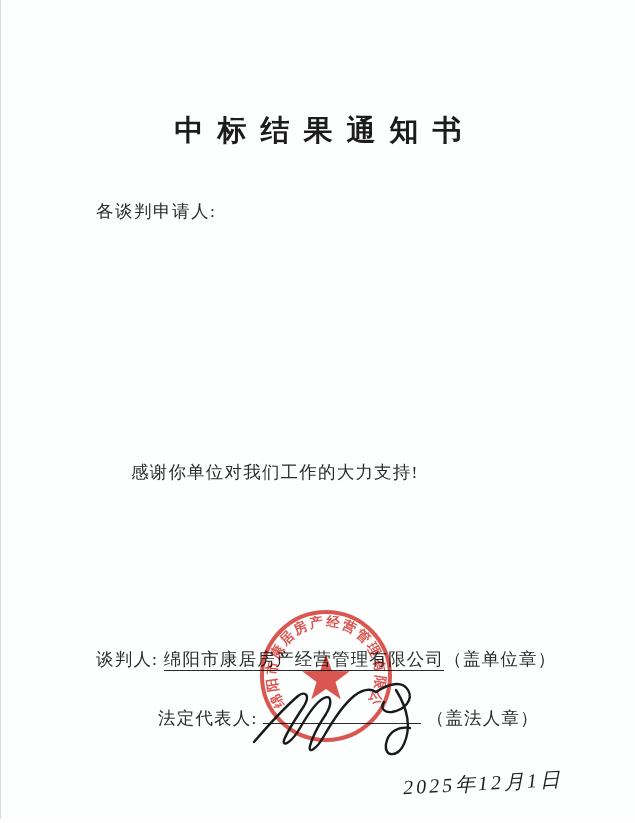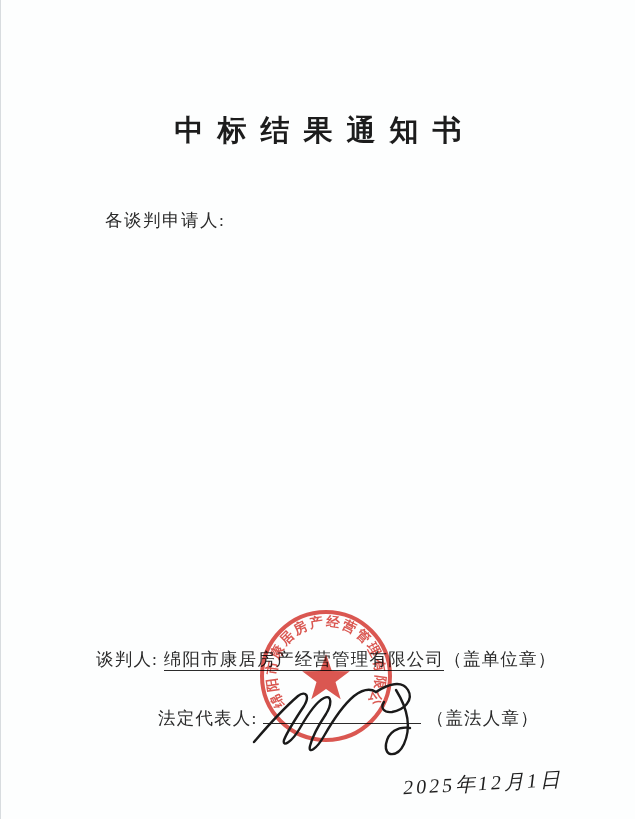--- a/index.html
+++ b/index.html
@@ -25,21 +25,21 @@
     font-weight: bold;
     font-size: 29px;
     letter-spacing: 14px;
     text-indent: 14px;
     color: #1c1c1c;
   }
   .salutation {
     position: absolute;
     top: 199px;
     left: 95px;
-    margin: 9px;
+    margin: 0;
     font-size: 17.5px;
     letter-spacing: 1.5px;
   }
   .body-para {
     position: absolute;
     top: 265px;
     left: 95px;
     width: 447px;
     margin: 0;
     font-size: 17.5px;
@@ -109,20 +109,21 @@
 </head>
 <body>
 
 <div class="page">
 
   <h1 class="title">中标结果通知书</h1>
 
   <p class="salutation">各谈判申请人:</p>
 
 
+  <p class="thanks">感谢你单位对我们工作的大力支持!</p>
 
   <p class="sign-row legal"><span>法定代表人:</span> <span class="blank-line"></span> <span>（盖法人章）</span></p>
 
   <p class="sign-row negotiator"><span>谈判人:</span> <span class="u">绵阳市康居房产经营管理有限公司</span><span>（盖单位章）</span></p>
 
   <svg class="stamp" width="150" height="150" viewBox="0 0 150 150">
     <defs>
       <path id="sealArc" d="M 34,103.7 A 50,50 0 1 1 116,103.7" fill="none"></path>
     </defs>
     <circle cx="75" cy="75" r="64" fill="none" stroke="#d8453e" stroke-width="4"></circle>

